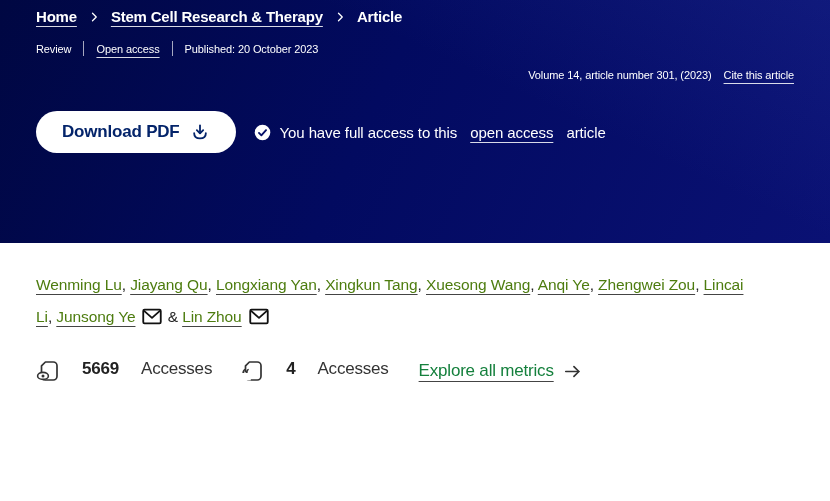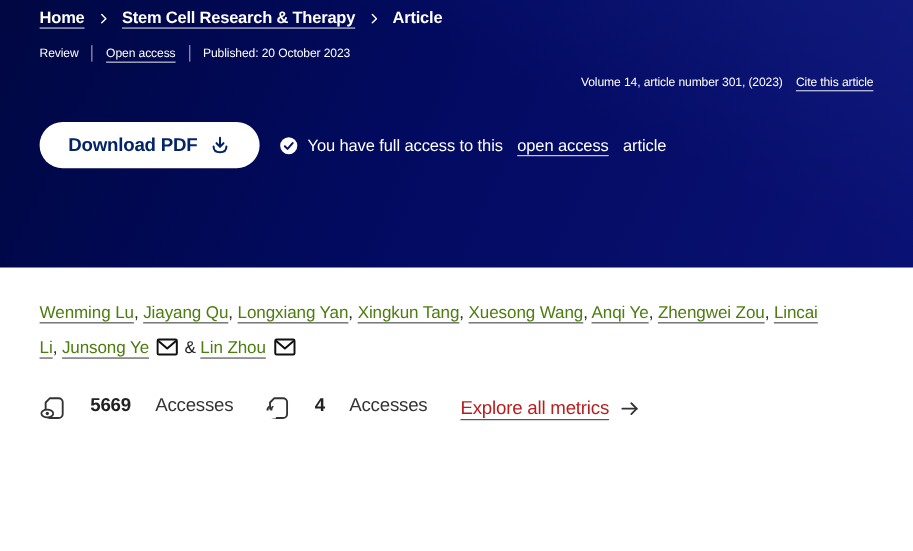--- a/index.html
+++ b/index.html
@@ -119,21 +119,21 @@
     letter-spacing: -0.2px;
   }
   .metric { display: flex; align-items: flex-start; gap: 22px; }
   .metric + .metric { margin-left: 28px; }
   .metric .val { font-weight: 700; color: #222; }
   .explore {
     margin-left: 30px;
     display: inline-flex;
     align-items: center;
     gap: 9px;
-    color: #b91c1c;
+    color: #15803d;
     text-decoration: none;
     cursor: pointer;
   }
   .explore .explore-label {
     text-decoration: underline;
     text-decoration-thickness: 1px;
     text-decoration-color: #444;
     text-underline-offset: 5px;
   }
   svg { display: block; }

